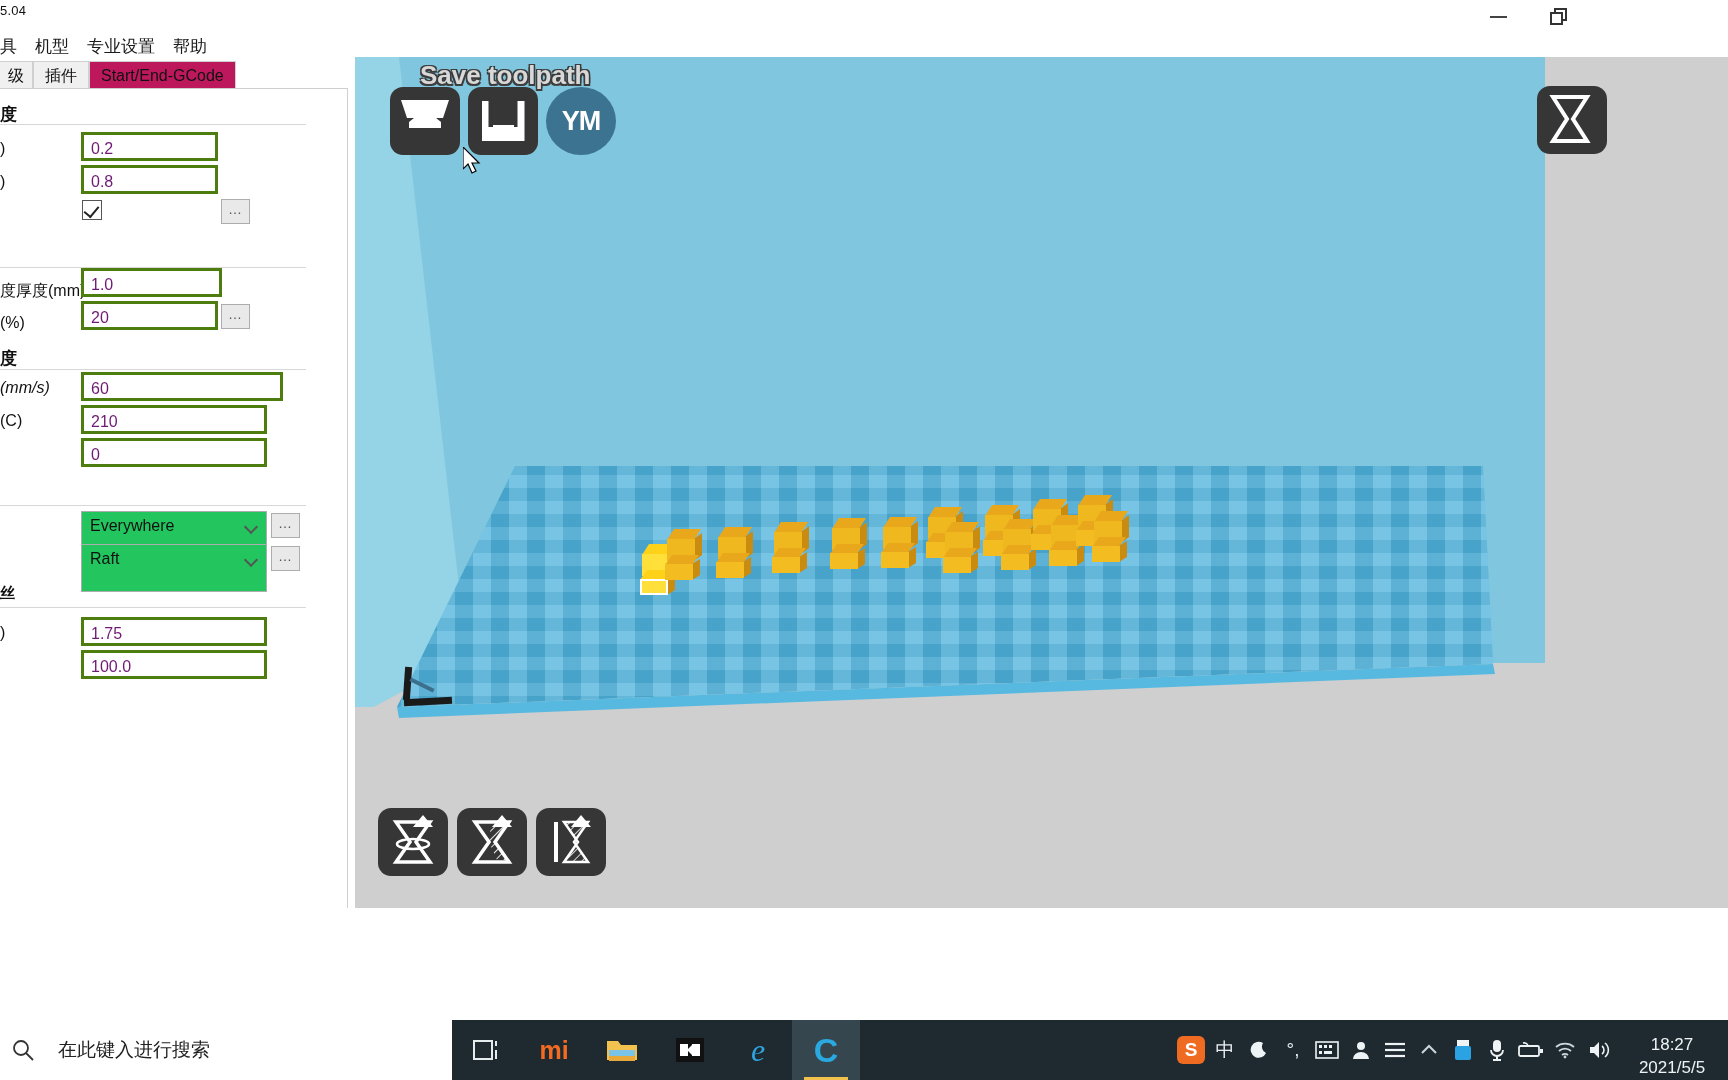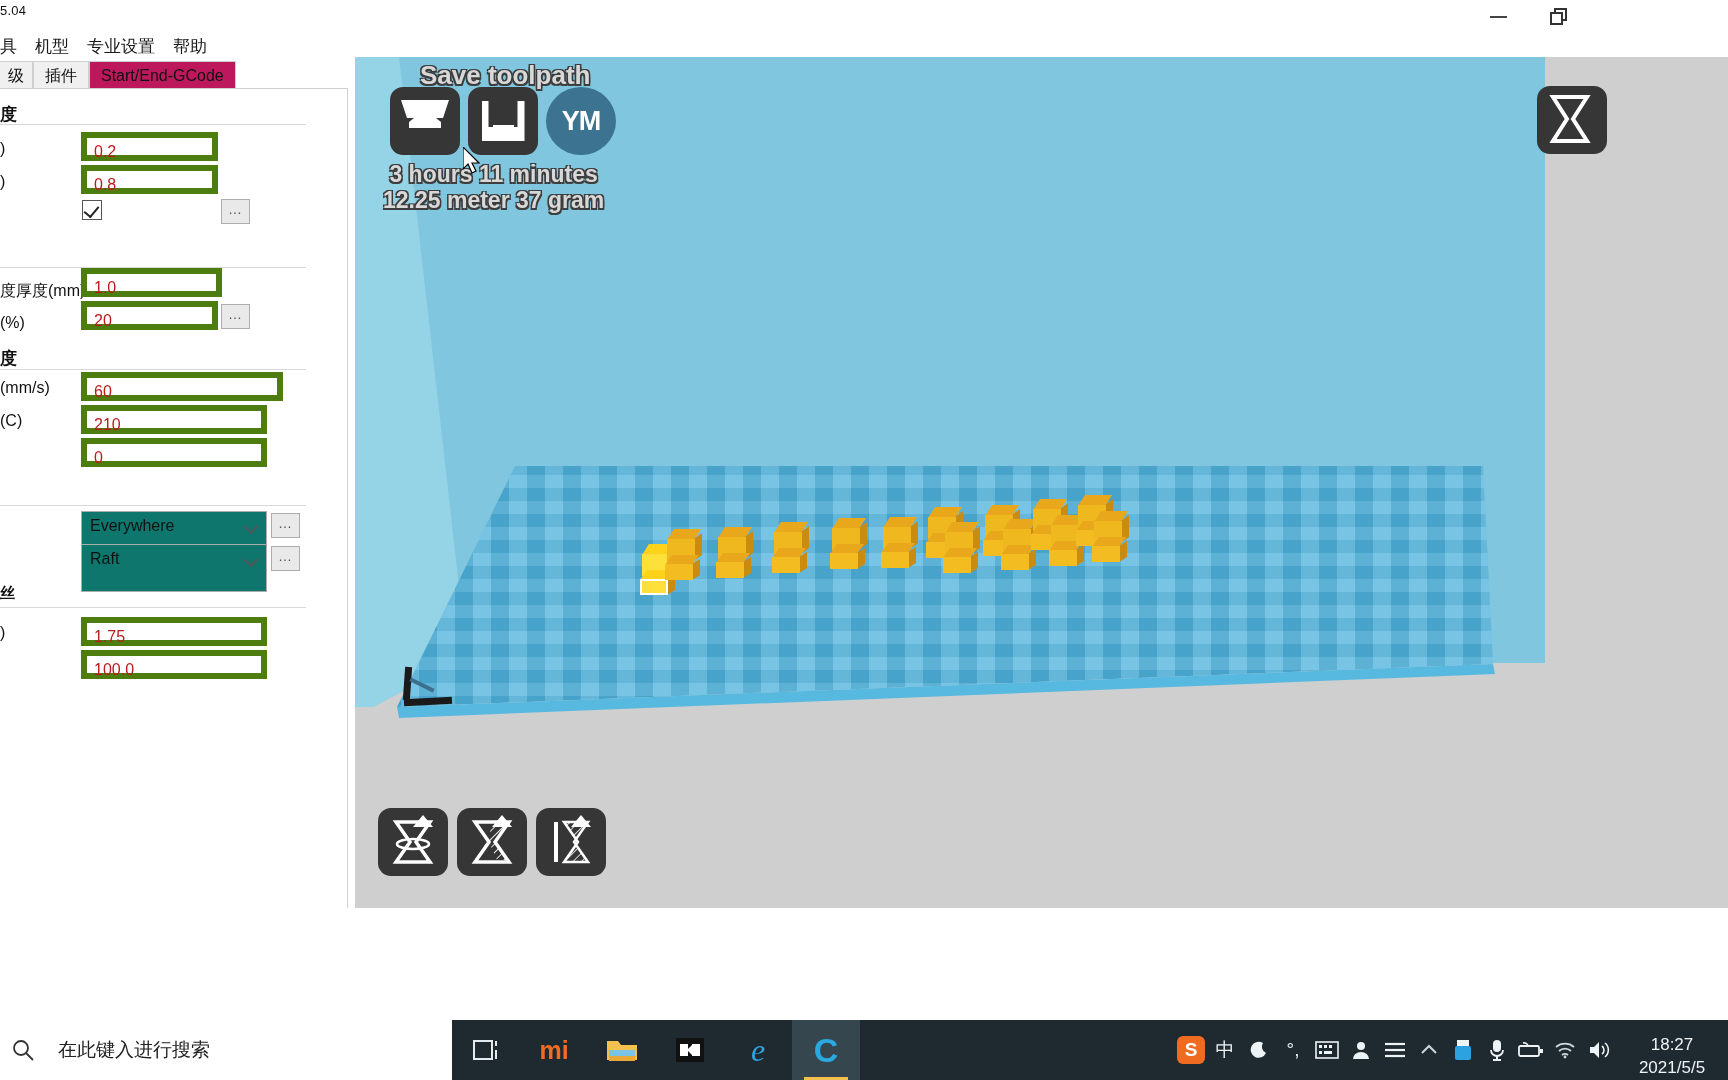--- a/index.html
+++ b/index.html
@@ -71,27 +71,27 @@
     position: absolute; font-size: 17px; font-weight: bold; color: #111;
     left: 0px;
   }
   .rule {
     position: absolute; left: 0px; height: 1px; background: #d8d8d8;
   }
   .row-label {
     position: absolute; font-size: 16px; color: #111; white-space: nowrap;
   }
   .fld {
-    position: absolute; height: 29px; border: 6px solid #4d7c0f;
-    background: #fff; font-size: 16px; color: #b91c1c;
+    position: absolute; height: 29px; border: 3px solid #4d7c0f;
+    background: #fff; font-size: 16px; color: #701a75;
     padding-left: 7px; line-height: 27px; white-space: nowrap;
   }
   .combo {
     position: absolute; height: 48px; border: 1px solid #adadad;
-    background: #0f766e; font-size: 16px; color: #111;
+    background: #22c55e; font-size: 16px; color: #111;
     padding-left: 8px; line-height: 28px; white-space: nowrap;
   }
   .combo .caret {
     position: absolute; right: 9px; top: 10px; width: 11px; height: 7px;
   }
   .combo .caret::before {
     content: ""; position: absolute; left: 0; top: 0;
     width: 8px; height: 8px; border-left: 2px solid #555;
     border-bottom: 2px solid #555; transform: rotate(-45deg);
   }
@@ -366,21 +366,21 @@
     <div class="row-label" style="left:0px; top:192px;">度厚度(mm)</div>
     <div class="fld" style="left:81px; top:179px; width:141px;">1.0</div>
 
     <div class="row-label" style="left:0px; top:225px;">(%)</div>
     <div class="fld" style="left:81px; top:212px; width:137px;">20</div>
     <div class="dots" style="left:221px; top:215px;">…</div>
 
     <div class="grp-title" style="top:258px;">度</div>
     <div class="rule" style="top:280px; width:306px;"></div>
 
-    <div class="row-label" style="left:0px; top:290px;">(mm/s)</div>
+    <div class="row-label" style="left:0px; top:290px;font-style:italic;">(mm/s)</div>
     <div class="fld" style="left:81px; top:283px; width:202px;">60</div>
 
     <div class="row-label" style="left:0px; top:323px;">(C)</div>
     <div class="fld" style="left:81px; top:316px; width:186px;">210</div>
 
     <div class="fld" style="left:81px; top:349px; width:186px;">0</div>
 
     <div class="rule" style="top:416px; width:306px;"></div>
     <div class="combo" style="left:81px; top:422px; width:186px;">
       <span>Everywhere</span>
@@ -545,24 +545,20 @@
         <span class="icon-save">
           <span class="body"></span>
             <span class="inner"></span>
         </span>
       </div>
       <div class="tbtn round">
         <span class="ym">YM</span>
       </div>
     </div>
 
-    <div class="stat-lines">
-      <div>3 hours 11 minutes</div>
-      <div>12.25 meter 37 gram</div>
-    </div>
 
     <div class="cursor">
       <svg width="20" height="28" viewBox="0 0 20 28">
         <polygon points="0,0 0,22 5,17 9,26 13,24 9,16 16,16" fill="#ffffff" stroke="#000000" stroke-width="1.2"></polygon>
       </svg>
     </div>
 
     <div class="viewbar">
       <div class="vbtn">
         <span class="vglyph">

